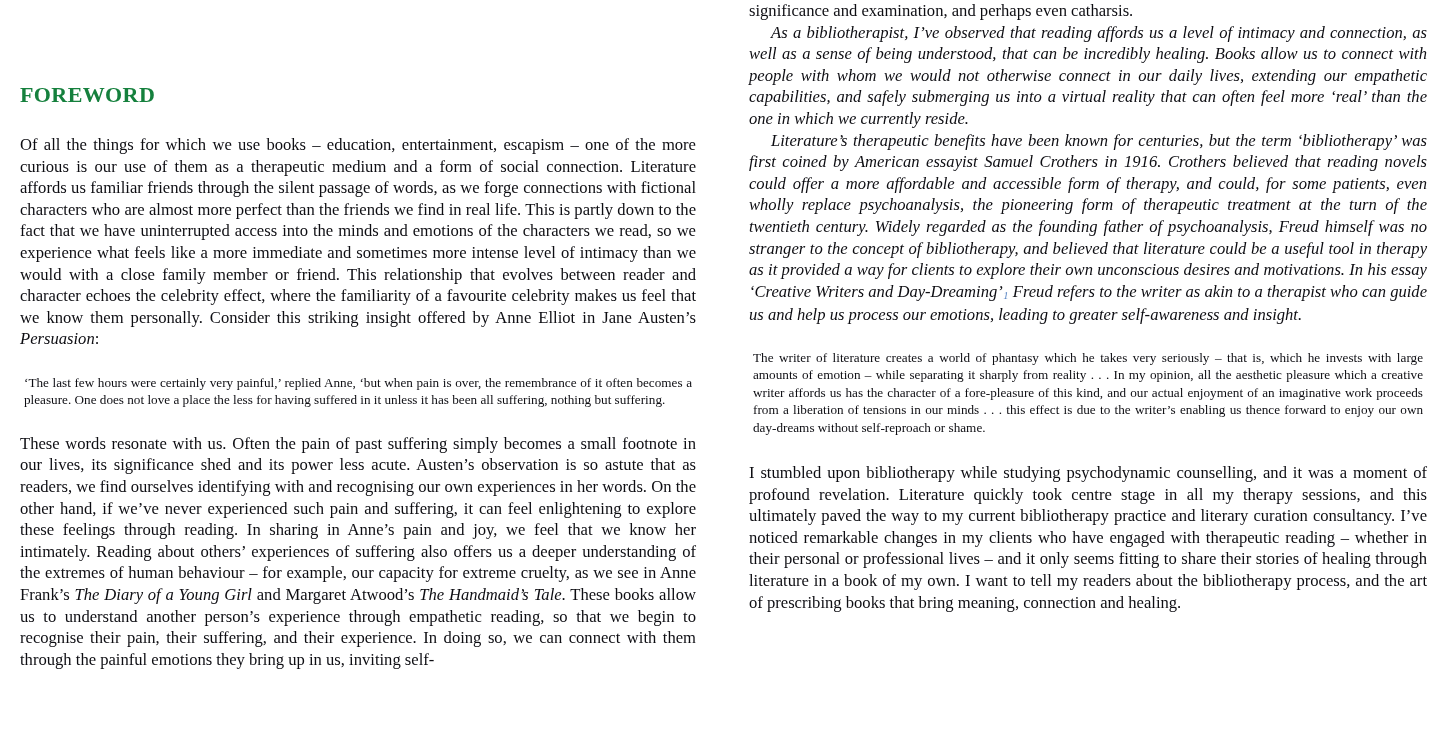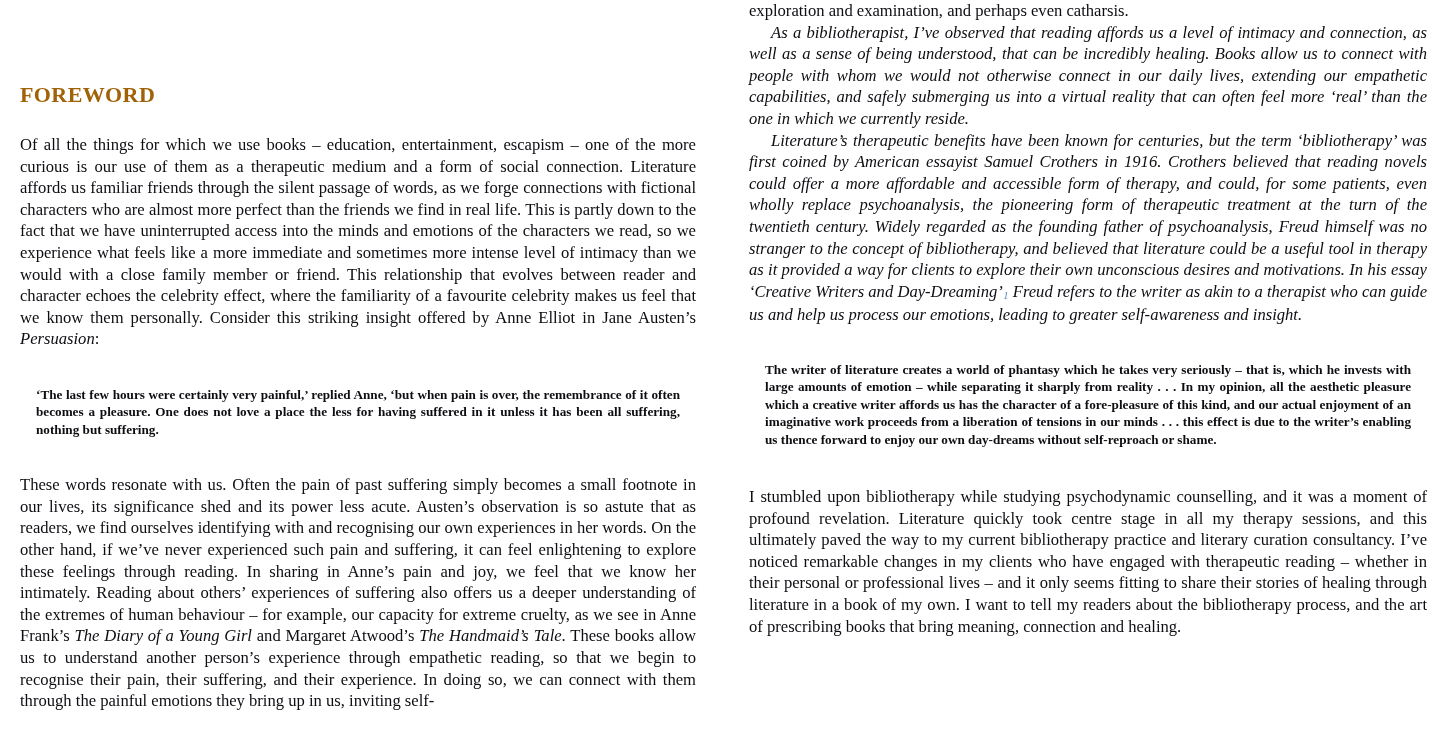--- a/index.html
+++ b/index.html
@@ -32,21 +32,21 @@
     left: 20px;
     width: 676px;
   }
 
   .column-right {
     left: 749px;
     width: 678px;
   }
 
   .chapter-title {
-    color: #a16207;
+    color: #15803d;
     font-weight: bold;
     font-size: 22px;
     letter-spacing: 0.4px;
     line-height: 1;
     margin: 0;
     padding: 0;
   }
 
   .spacer-title {
     height: 84px;
@@ -64,26 +64,25 @@
     text-justify: inter-word;
     hyphens: none;
   }
 
   p.body-par.indent {
     text-indent: 22px;
     font-style: italic;
   }
 
   blockquote.quote {
-    margin: 16px;
+    margin: 4px;
     font-size: 13.2px;
     line-height: 17.4px;
     text-align: justify;
     text-justify: inter-word;
-    font-weight: bold;
   }
 
   .quote-left {
     margin-left: 19px;
     margin-right: 20px;
   }
 
   .quote-right {
     margin-left: 20px;
     margin-right: 0px;
@@ -124,21 +123,21 @@
     <blockquote class="quote quote-left">‘The last few hours were certainly very painful,’ replied Anne, ‘but when pain is over, the remembrance of it often becomes a pleasure. One does not love a place the less for having suffered in it unless it has been all suffering, nothing but suffering.</blockquote>
 
     <div class="gap-quote-bot-left"></div>
 
     <p class="body-par"><span>These words resonate with us. Often the pain of past suffering simply becomes a small footnote in our lives, its significance shed and its power less acute. Austen’s observation is so astute that as readers, we find ourselves identifying with and recognising our own experiences in her words. On the other hand, if we’ve never experienced such pain and suffering, it can feel enlightening to explore these feelings through reading. In sharing in Anne’s pain and joy, we feel that we know her intimately. Reading about others’ experiences of suffering also offers us a deeper understanding of the extremes of human behaviour – for example, our capacity for extreme cruelty, as we see in Anne Frank’s </span><em class="ital">The Diary of a Young Girl</em><span> and Margaret Atwood’s </span><em class="ital">The Handmaid’s Tale</em><span>. These books allow us to understand another person’s experience through empathetic reading, so that we begin to recognise their pain, their suffering, and their experience. In doing so, we can connect with them through the painful emotions they bring up in us, inviting self-</span></p>
 
   </div>
 
   <div class="column column-right">
 
-    <p class="body-par">exploration and examination, and perhaps even catharsis.</p>
+    <p class="body-par">significance and examination, and perhaps even catharsis.</p>
 
     <p class="body-par indent">As a bibliotherapist, I’ve observed that reading affords us a level of intimacy and connection, as well as a sense of being understood, that can be incredibly healing. Books allow us to connect with people with whom we would not otherwise connect in our daily lives, extending our empathetic capabilities, and safely submerging us into a virtual reality that can often feel more ‘real’ than the one in which we currently reside.</p>
 
     <p class="body-par indent"><span>Literature’s therapeutic benefits have been known for centuries, but the term ‘bibliotherapy’ was first coined by American essayist Samuel Crothers in 1916. Crothers believed that reading novels could offer a more affordable and accessible form of therapy, and could, for some patients, even wholly replace psychoanalysis, the pioneering form of therapeutic treatment at the turn of the twentieth century. Widely regarded as the founding father of psychoanalysis, Freud himself was no stranger to the concept of bibliotherapy, and believed that literature could be a useful tool in therapy as it provided a way for clients to explore their own unconscious desires and motivations. In his essay ‘Creative Writers and Day-Dreaming’</span><span class="footnote-ref">1</span><span> Freud refers to the writer as akin to a therapist who can guide us and help us process our emotions, leading to greater self-awareness and insight.</span></p>
 
     <div class="gap-quote-top-right"></div>
 
     <blockquote class="quote quote-right">The writer of literature creates a world of phantasy which he takes very seriously – that is, which he invests with large amounts of emotion – while separating it sharply from reality . . . In my opinion, all the aesthetic pleasure which a creative writer affords us has the character of a fore-pleasure of this kind, and our actual enjoyment of an imaginative work proceeds from a liberation of tensions in our minds . . . this effect is due to the writer’s enabling us thence forward to enjoy our own day-dreams without self-reproach or shame.</blockquote>
 
     <div class="gap-quote-bot-right"></div>

